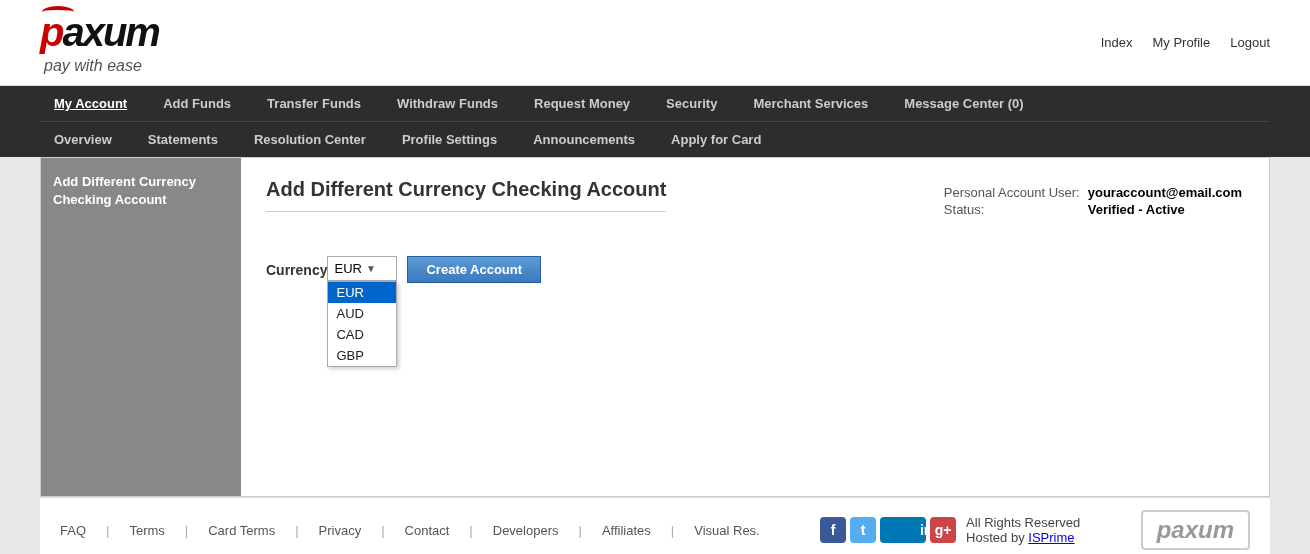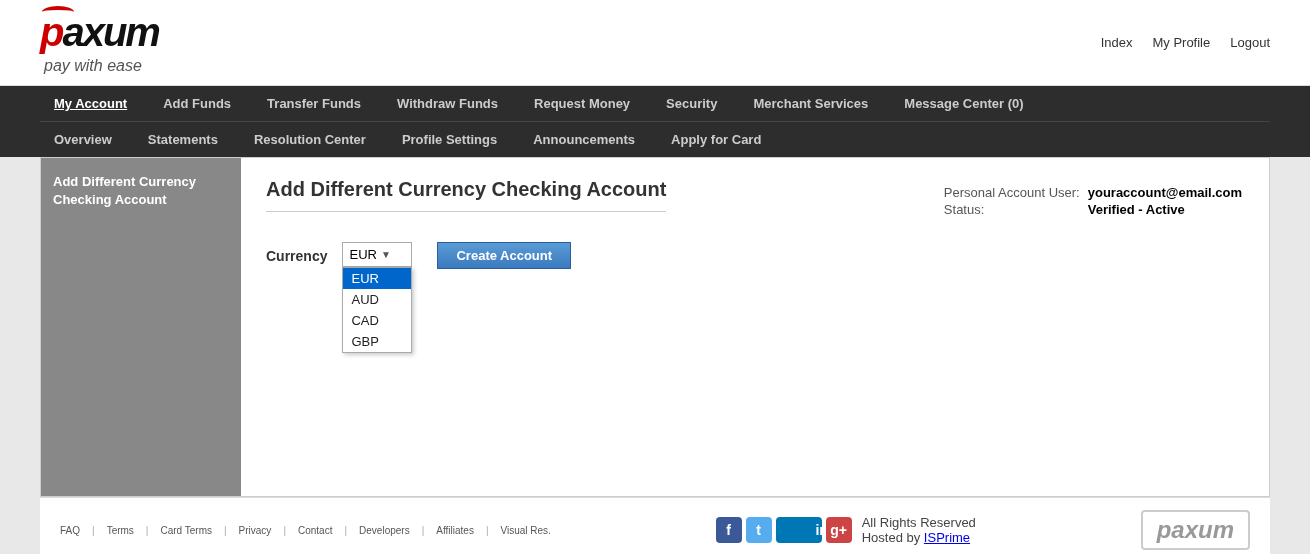--- a/index.html
+++ b/index.html
@@ -77,24 +77,23 @@
       font-size: 20px;
       font-weight: bold;
       color: #333;
       margin-bottom: 20px;
       border-bottom: 1px solid #ccc;
       padding-bottom: 10px;
     }
 
     .form-area {
       clear: both;
-      margin-top: 10px;
+      margin-top: 24px;
       display: flex;
       align-items: flex-start;
-      gap: 15px;
       position: relative;
     }
 
     .currency-label {
       font-size: 14px;
       font-weight: bold;
       color: #333;
       padding-top: 6px;
     }
 
@@ -155,22 +154,22 @@
       margin: 0 40px;
       border-top: 1px solid #ddd;
       padding: 12px 20px;
       display: flex;
       justify-content: space-between;
       align-items: center;
     }
     .footer-left {
       display: flex;
       align-items: center;
-      gap: 12px;
-      font-size: 10px;
+      gap: 20px;
+      font-size: 13px;
       color: #555;
     }
     .footer-left a { color: #555; text-decoration: none; }
     .footer-left .sep { color: #aaa; }
 
     .footer-center {
       display: flex;
       align-items: center;
       gap: 10px;
       font-size: 13px;

